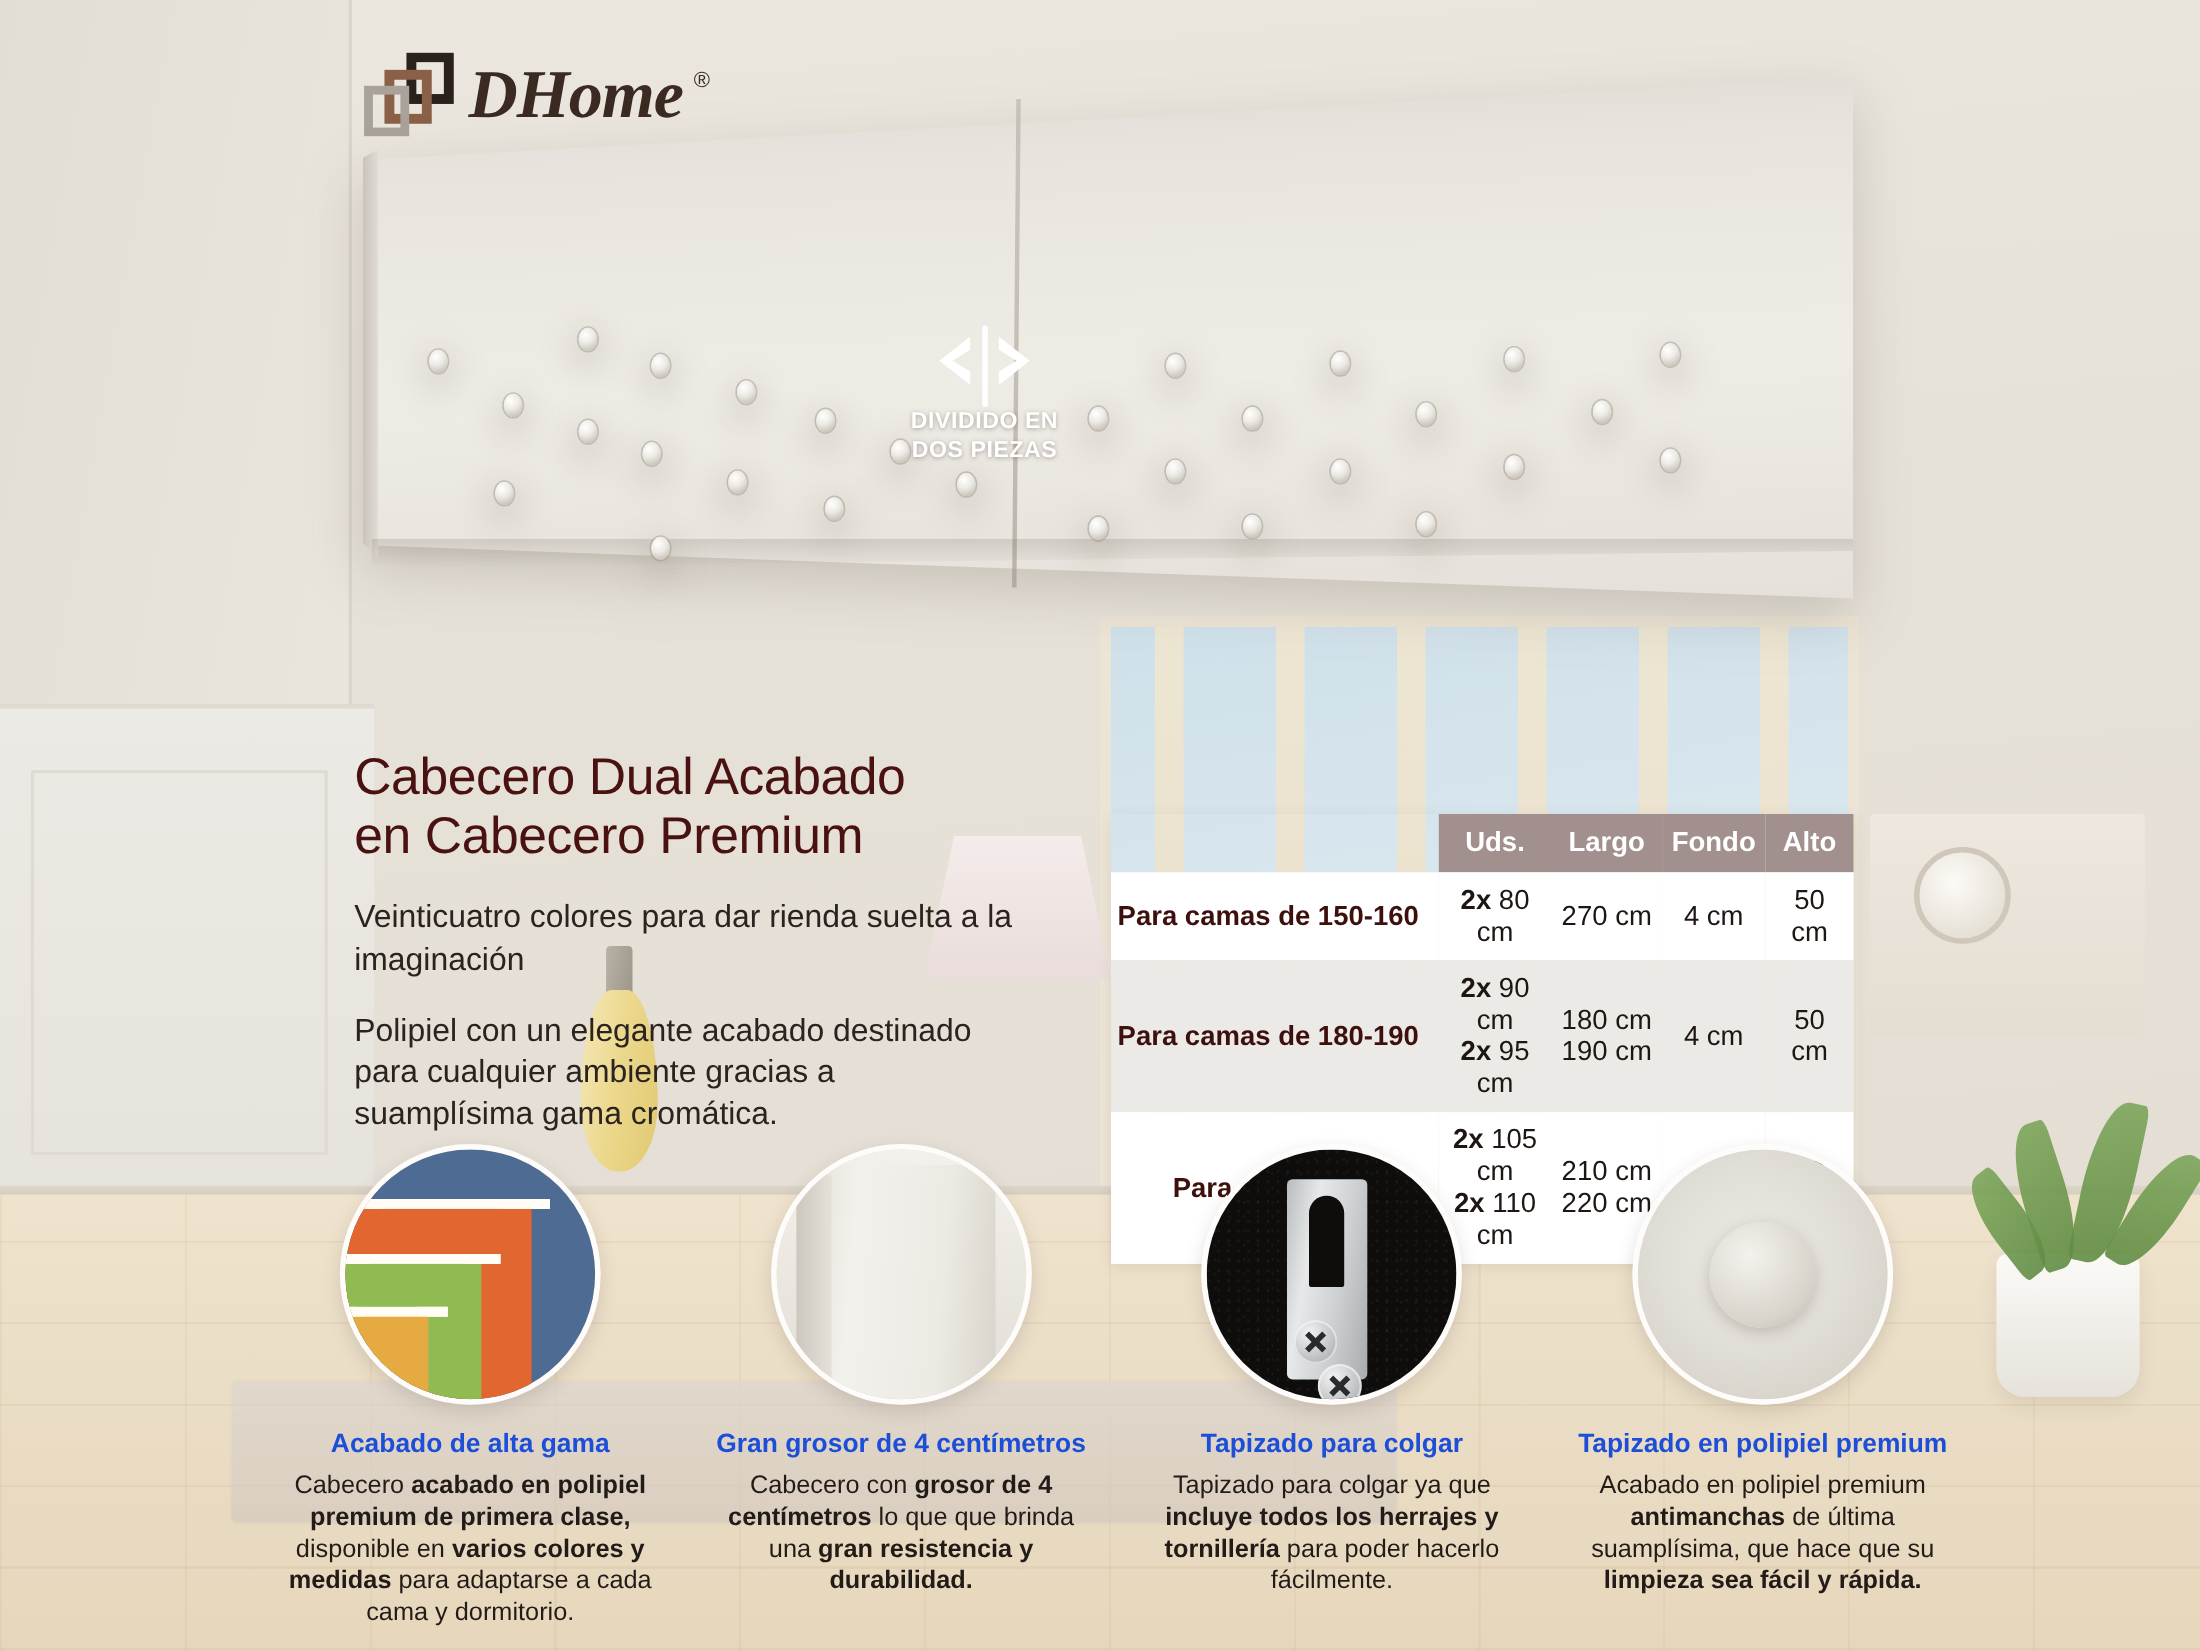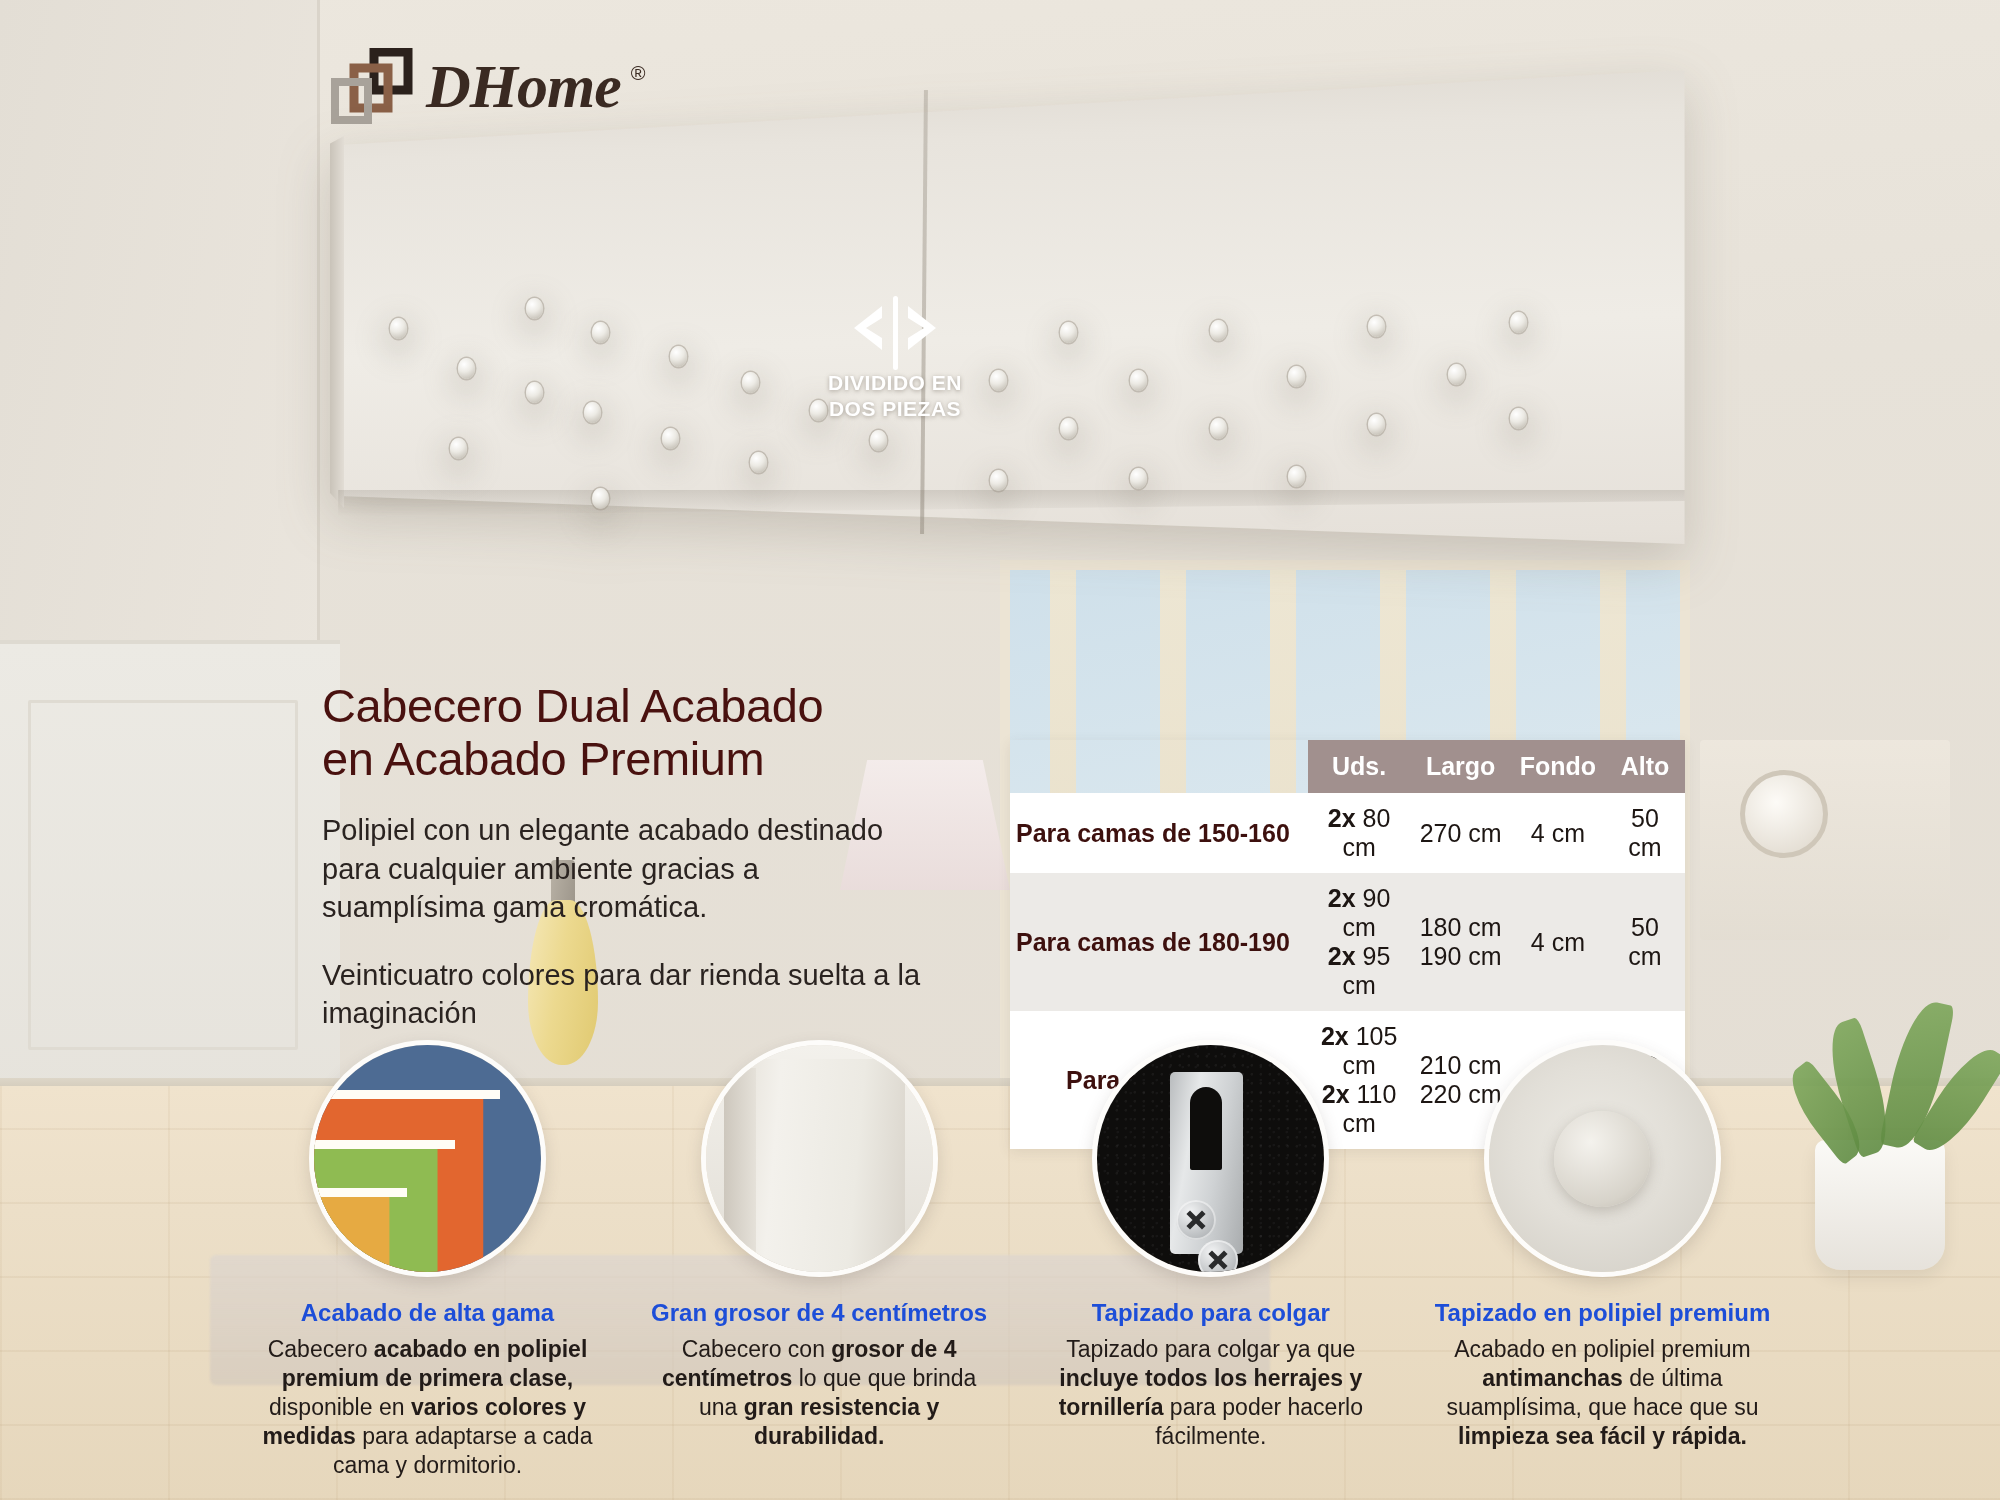--- a/index.html
+++ b/index.html
@@ -374,24 +374,24 @@
     </svg>
     <div class="split-line"></div>
   </div>
   <div class="split-badge-text">DIVIDIDO EN</div>
   <div class="split-badge-text">DOS PIEZAS</div>
 </div>
 
 <div id="left-copy">
   <h1 id="product-title">
     <span>Cabecero Dual Acabado</span><br>
-    <span>en Acabado Premium</span>
+    <span>en Cabecero Premium</span>
   </h1>
+  <p class="body-para second">Veinticuatro colores para dar rienda suelta a la imaginación</p>
   <p class="body-para">Polipiel con un elegante acabado destinado para  cualquier ambiente gracias a suamplísima gama cromática.</p>
-  <p class="body-para second">Veinticuatro colores para dar rienda suelta a la imaginación</p>
 </div>
 
 <table id="spec-table">
   <thead>
     <tr>
       <th class="blank" style="width:255px"></th>
       <th style="width:140px">Uds.</th>
       <th style="width:120px">Largo</th>
       <th style="width:100px">Fondo</th>
       <th style="width:100px">Alto</th>

